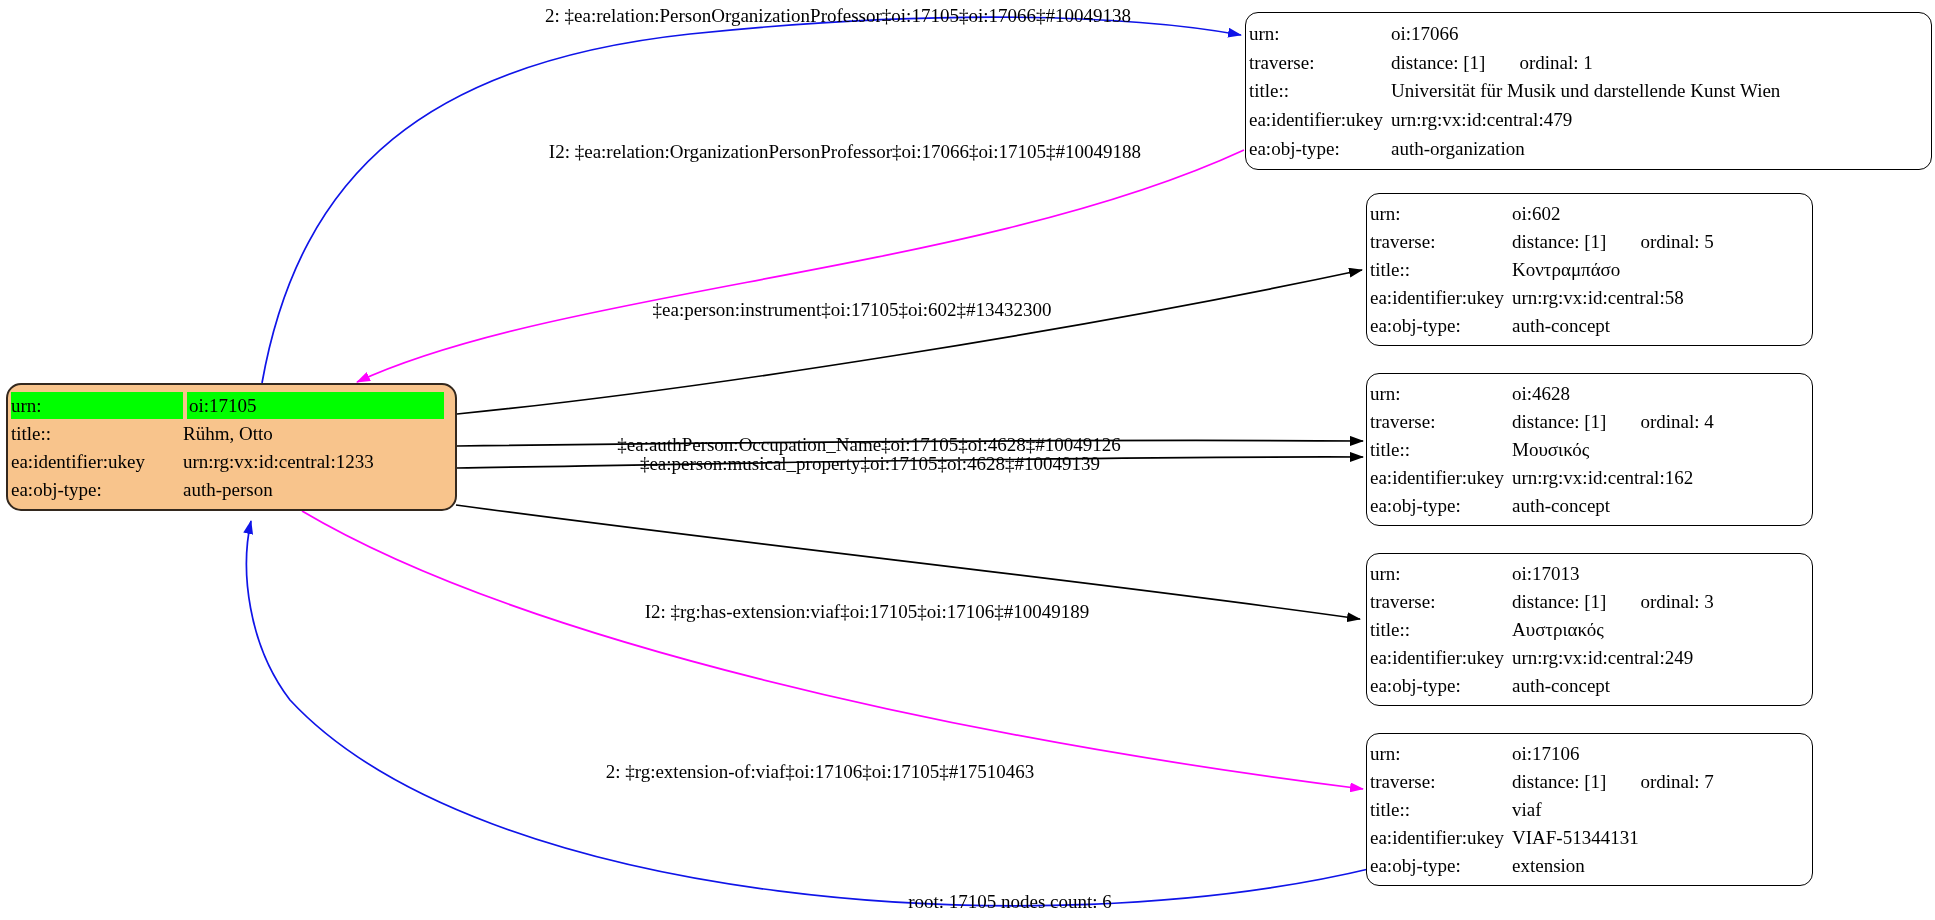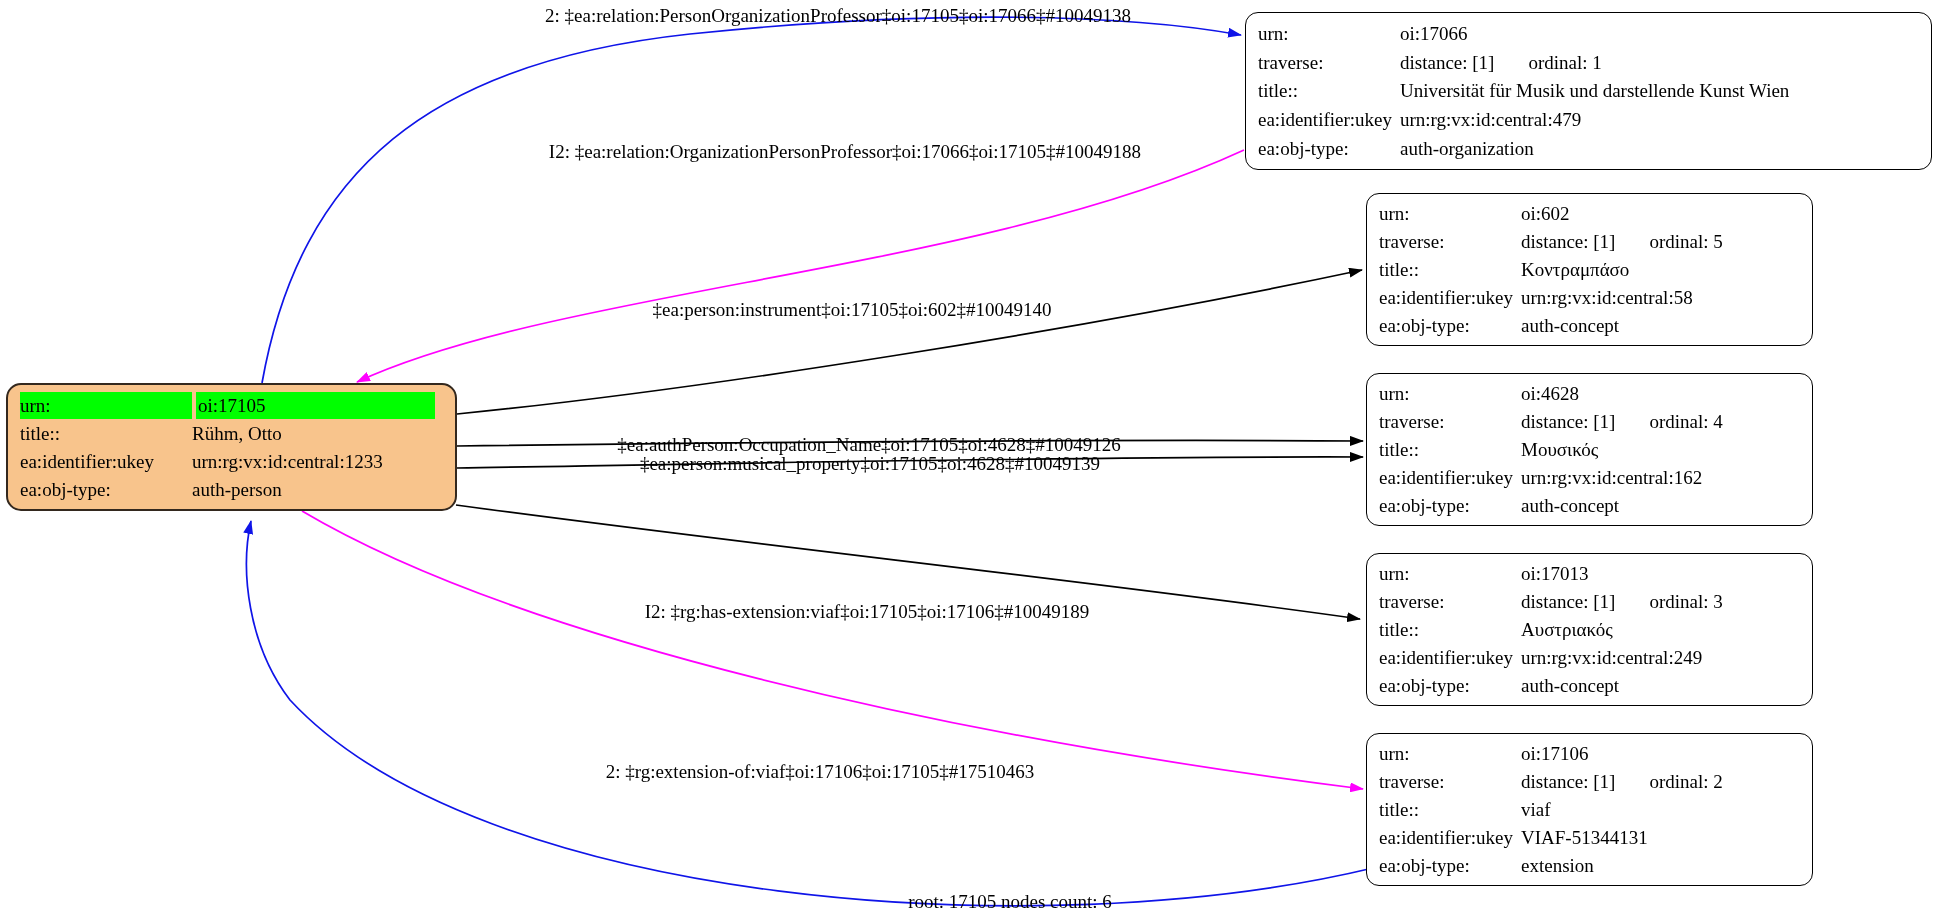--- a/index.html
+++ b/index.html
@@ -10,21 +10,21 @@
   }
   svg.edges{position:absolute;left:0;top:0;width:1935px;height:920px;}
   path.edge{fill:none;stroke-width:1.7px;}
   .e-black{stroke:#000000;}
   .e-blue{stroke:var(--edge_blue,#0f14e8);}
   .e-magenta{stroke:var(--edge_magenta,#ff00ff);}
 
   .node{
     position:absolute;box-sizing:border-box;
     display:flex;flex-direction:column;justify-content:space-around;
-    padding:6px 12px;white-space:nowrap;
+    padding:6px 3px;white-space:nowrap;
   }
   .root{
     background:var(--node_fill,#f8c48c);
     border:2px solid #332а1e;
     border:2px solid #33281e;
     border-radius:15px;
     z-index:3;
   }
   .box{
     background:#ffffff;border:1.7px solid #000000;border-radius:13px;z-index:3;
@@ -200,40 +200,40 @@
 
   <div class="node box" style="left:1366px;top:733px;width:447px;height:153px;">
     <div class="row">
       <span class="k">urn:</span>
       <span class="v">oi:17106</span>
     </div>
     <div class="row">
       <span class="k">traverse:</span>
       <span class="v trav">
           <span>distance: [1]</span>
-          <span class="ord">ordinal: 2</span>
+          <span class="ord">ordinal: 7</span>
         </span>
     </div>
     <div class="row">
       <span class="k">title::</span>
       <span class="v">viaf</span>
     </div>
     <div class="row">
       <span class="k">ea:identifier:ukey</span>
       <span class="v">VIAF-51344131</span>
     </div>
     <div class="row">
       <span class="k">ea:obj-type:</span>
       <span class="v">extension</span>
     </div>
   </div>
 
   <div class="edge-label" style="left:838px;top:16px;">2: ‡ea:relation:PersonOrganizationProfessor‡oi:17105‡oi:17066‡#10049138</div>
   <div class="edge-label" style="left:845px;top:152px;">I2: ‡ea:relation:OrganizationPersonProfessor‡oi:17066‡oi:17105‡#10049188</div>
-  <div class="edge-label" style="left:852px;top:310px;">‡ea:person:instrument‡oi:17105‡oi:602‡#10049140</div>
+  <div class="edge-label" style="left:852px;top:310px;">‡ea:person:instrument‡oi:17105‡oi:602‡#13432300</div>
   <div class="edge-label" style="left:869px;top:437px;margin-top:8px;">‡ea:authPerson:Occupation_Name‡oi:17105‡oi:4628‡#10049126</div>
   <div class="edge-label" style="left:870px;top:464px;text-align:right;">‡ea:person:musical_property‡oi:17105‡oi:4628‡#10049139</div>
   <div class="edge-label" style="left:867px;top:612px;">I2: ‡rg:has-extension:viaf‡oi:17105‡oi:17106‡#10049189</div>
   <div class="edge-label" style="left:820px;top:772px;">2: ‡rg:extension-of:viaf‡oi:17106‡oi:17105‡#17510463</div>
 
   <div class="footer-label" style="left:1010px;top:902px;">root: 17105 nodes count: 6</div>
 
 </div>
 
 </body></html>

